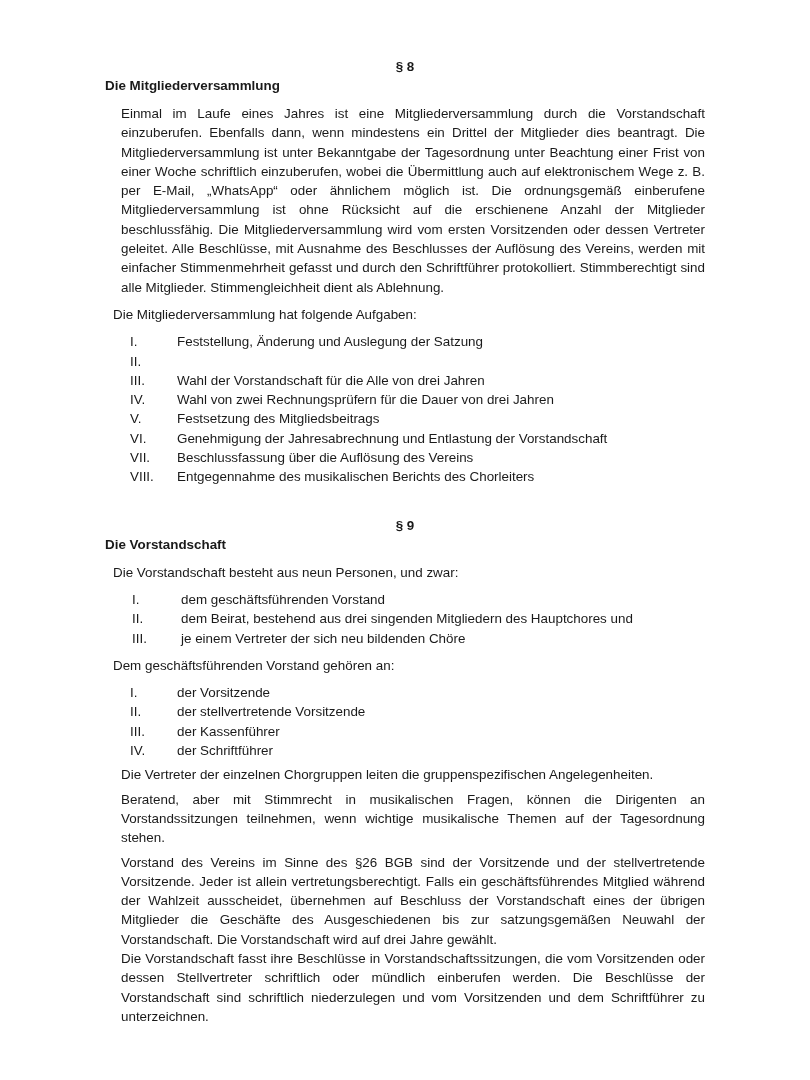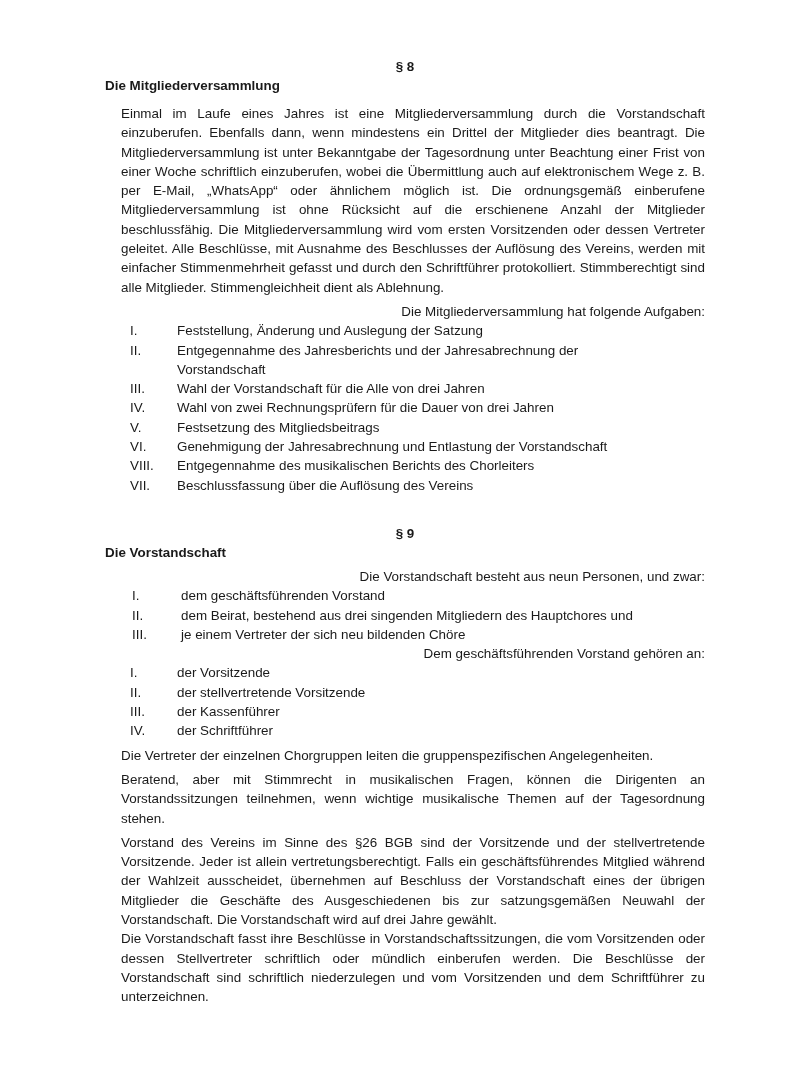--- a/index.html
+++ b/index.html
@@ -34,22 +34,21 @@
       font-weight: bold;
       font-size: 13.4px;
       line-height: 20px;
       margin-bottom: 8px;
     }
     .para {
       text-align: justify;
       margin: 0 0 5px 16px;
     }
     .lead {
-      margin: 0;
-      text-align: right;
+      margin: 8px;
     }
     ol.roman {
       list-style: none;
       margin: 0;
       padding: 0;
     }
     ol.roman li {
       display: flex;
       line-height: 19.3px;
     }
@@ -84,45 +83,44 @@
   <p class="para">Einmal im Laufe eines Jahres ist eine Mitgliederversammlung durch die Vorstandschaft einzuberufen. Ebenfalls dann, wenn mindestens ein Drittel der Mitglieder dies beantragt. Die Mitgliederversammlung ist unter Bekanntgabe der Tagesordnung unter Beachtung einer Frist von einer Woche schriftlich einzuberufen, wobei die Übermittlung auch auf elektronischem Wege z. B.  per E-Mail, „WhatsApp“ oder ähnlichem möglich ist. Die ordnungsgemäß einberufene Mitgliederversammlung ist ohne Rücksicht auf die erschienene Anzahl der Mitglieder beschlussfähig. Die Mitgliederversammlung wird vom ersten Vorsitzenden oder dessen Vertreter geleitet. Alle Beschlüsse, mit Ausnahme des Beschlusses der Auflösung des Vereins, werden mit einfacher Stimmenmehrheit gefasst und durch den Schriftführer protokolliert. Stimmberechtigt sind alle Mitglieder. Stimmengleichheit dient als Ablehnung.</p>
 
   <p class="lead">Die Mitgliederversammlung hat folgende Aufgaben:</p>
   <ol class="roman">
     <li>
         <span class="num">I.</span>
         <span class="txt">Feststellung, Änderung und Auslegung der Satzung</span>
       </li>
     <li>
         <span class="num">II.</span>
-        <span class="txt" style="max-width:460px">Entgegennahme des Jahresberichts und der Jahresabrechnung der Vorstandschaft</span>
       </li>
     <li>
         <span class="num">III.</span>
         <span class="txt">Wahl der Vorstandschaft für die Alle von drei Jahren</span>
       </li>
     <li>
         <span class="num">IV.</span>
         <span class="txt">Wahl von zwei Rechnungsprüfern für die Dauer von drei Jahren</span>
       </li>
     <li>
         <span class="num">V.</span>
         <span class="txt">Festsetzung des Mitgliedsbeitrags</span>
       </li>
     <li>
         <span class="num">VI.</span>
         <span class="txt">Genehmigung der Jahresabrechnung und Entlastung der Vorstandschaft</span>
       </li>
     <li>
+        <span class="num">VII.</span>
+        <span class="txt">Beschlussfassung über die Auflösung des Vereins</span>
+      </li>
+    <li>
         <span class="num">VIII.</span>
         <span class="txt">Entgegennahme des musikalischen Berichts des Chorleiters</span>
-      </li>
-    <li>
-        <span class="num">VII.</span>
-        <span class="txt">Beschlussfassung über die Auflösung des Vereins</span>
       </li>
   </ol>
 
   <div class="gap-section"></div>
 
   <div class="section-num">§ 9</div>
   <div class="section-title" style="margin-bottom:4px">Die Vorstandschaft</div>
 
   <p class="lead">Die Vorstandschaft besteht aus neun Personen, und zwar:</p>
   <ol class="roman wide">

